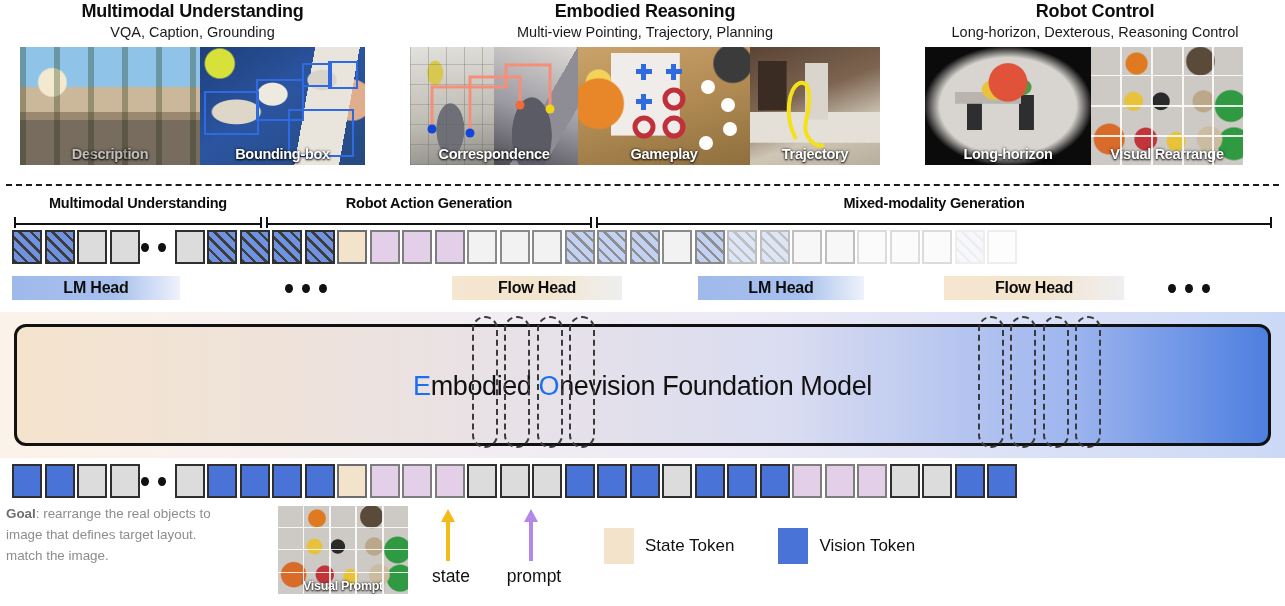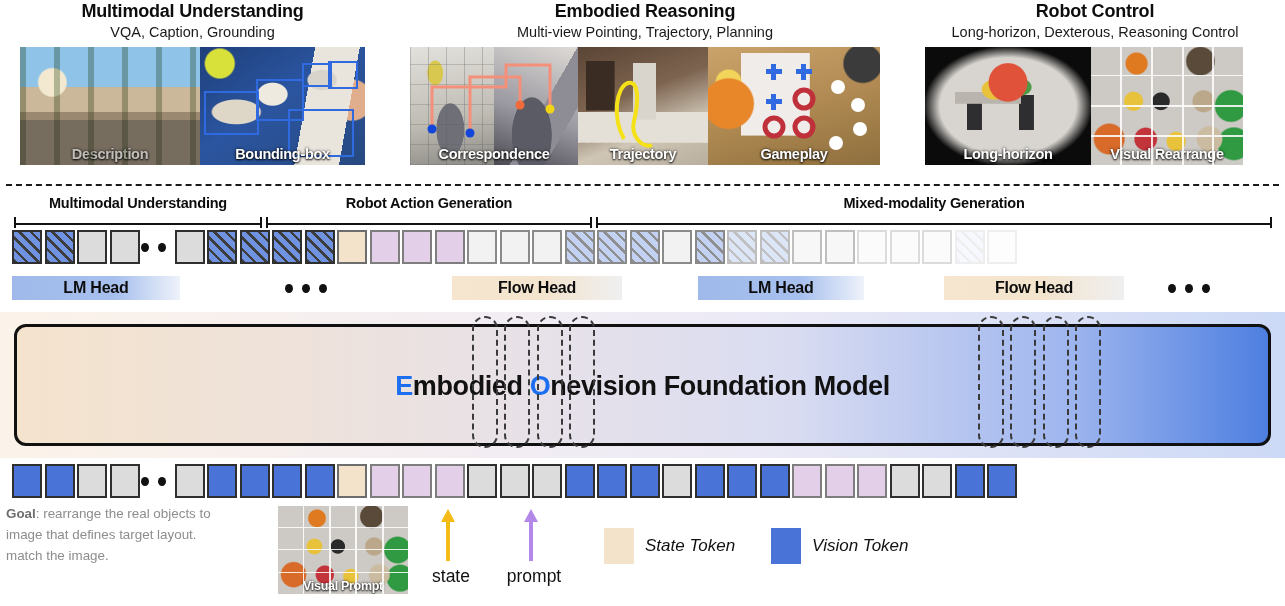--- a/index.html
+++ b/index.html
@@ -176,21 +176,21 @@
     position: absolute; left: 0; top: 312px; width: 1285px; height: 146px;
     background: linear-gradient(90deg, #fbf3e9 0%, #f4eef2 34%, #eceaf6 58%, #ccd9f6 100%);
   }
   .model-box {
     position: absolute; left: 14px; top: 324px; width: 1257px; height: 122px;
     border: 3px solid #111; border-radius: 12px;
     background: linear-gradient(90deg, #f4e3cd 0%, #eee2da 22%, #e6e1ea 44%, #d9dcf1 62%, #9fb6ef 84%, #4e7fe0 100%);
   }
   .model-title {
     position: absolute; left: 0; right: 0; top: 371px;
-    text-align: center; font-weight: bold; font-size: 27px; color: #111;
+    text-align: center; font-weight: normal; font-size: 27px; color: #111;
     letter-spacing: -0.4px;
   }
   .model-title .hl { color: #1d6ff2; }
 
   
   .loop {
     position: absolute; width: 26px; height: 132px;
     border: 2px dashed #3a3a3a; border-radius: 14px;
     background: transparent;
   }
@@ -211,21 +211,21 @@
   .arrow .shaft { position:absolute; left: 5px; top: 10px; width: 4px; height: 42px; }
   .arrow .head-tri {
     position:absolute; left:0; top:0; width:0; height:0;
     border-left: 7px solid transparent; border-right: 7px solid transparent;
   }
   .arrow-label {
     position:absolute; font-size: 17.5px; color:#111; text-align:center; white-space:nowrap;
   }
 
   
-  .legend { position: absolute; left: 604px; top: 528px; display: flex; align-items: center; gap: 8px; font-style: italic; }
+  .legend { position: absolute; left: 604px; top: 528px; display: flex; align-items: center; gap: 16px; }
   .leg-item { display:flex; align-items:center; }
   .leg-sw { width: 30px; height: 36px; }
   .leg-tx { font-size: 17px; color:#111; margin-left: 11px; margin-right: 28px; white-space: nowrap; }
 </style>
 </head>
 <body>
 
 <div class="panels">
 
   <div class="panel" style="left:20px; width:345px;">
@@ -254,44 +254,44 @@
         <div class="cell ph-corr" style="width:84px;"></div>
         <div class="cell ph-corr2" style="width:84px;"></div>
         <svg width="168" height="118" style="position:absolute;left:0;top:0;">
           <polyline points="22,82 22,40 96,40 96,18 140,18 140,62" fill="none" stroke="#f4907a" stroke-width="3"></polyline>
           <polyline points="60,82 60,30 110,30 110,58" fill="none" stroke="#f4907a" stroke-width="3"></polyline>
           <circle cx="22" cy="82" r="4.5" fill="#1245d8"></circle>
           <circle cx="60" cy="86" r="4.5" fill="#1245d8"></circle>
           <circle cx="140" cy="62" r="4.5" fill="#f2d417"></circle>
           <circle cx="110" cy="58" r="4.5" fill="#f06a3a"></circle>
         </svg>
-      </div>
-      <div class="cell ph-traj" style="width:130px;">
-        <svg width="130" height="118" style="position:absolute;left:0;top:0;">
-          <path d="M46,92 C34,70 38,40 50,36 C62,33 60,58 56,74 C52,90 66,102 74,98" fill="none" stroke="#f5e118" stroke-width="4"></path>
-        </svg>
-        <div class="cell-label">Trajectory</div>
       </div>
       <div class="cell ph-game" style="width:172px;">
         <svg width="172" height="118" style="position:absolute;left:0;top:0;">
           <rect x="58" y="22" width="16" height="5" fill="#2f6ae0"></rect>
             <rect x="63" y="17" width="5" height="16" fill="#2f6ae0"></rect>
           <rect x="88" y="22" width="16" height="5" fill="#2f6ae0"></rect>
             <rect x="93" y="17" width="5" height="16" fill="#2f6ae0"></rect>
           <rect x="58" y="52" width="16" height="5" fill="#2f6ae0"></rect>
             <rect x="63" y="47" width="5" height="16" fill="#2f6ae0"></rect>
           <circle cx="66" cy="80" r="9" fill="none" stroke="#c0303a" stroke-width="5"></circle>
           <circle cx="96" cy="80" r="9" fill="none" stroke="#c0303a" stroke-width="5"></circle>
           <circle cx="96" cy="52" r="9" fill="none" stroke="#c0303a" stroke-width="5"></circle>
           <circle cx="130" cy="40" r="7" fill="#fff"></circle>
             <circle cx="150" cy="58" r="7" fill="#fff"></circle>
           <circle cx="152" cy="82" r="7" fill="#fff"></circle>
             <circle cx="128" cy="96" r="7" fill="#fff"></circle>
         </svg>
         <div class="cell-label">Gameplay</div>
+      </div>
+      <div class="cell ph-traj" style="width:130px;">
+        <svg width="130" height="118" style="position:absolute;left:0;top:0;">
+          <path d="M46,92 C34,70 38,40 50,36 C62,33 60,58 56,74 C52,90 66,102 74,98" fill="none" stroke="#f5e118" stroke-width="4"></path>
+        </svg>
+        <div class="cell-label">Trajectory</div>
       </div>
     </div>
     <div class="cell-label" style="position:absolute;left:0;width:168px;bottom:3px;">Correspondence</div>
   </div>
 
   <div class="panel" style="left:925px; width:340px;">
     <div class="panel-title">Robot Control</div>
     <div class="panel-sub">Long-horizon, Dexterous, Reasoning Control</div>
     <div class="strip">
       <div class="cell ph-long" style="width:166px;">

